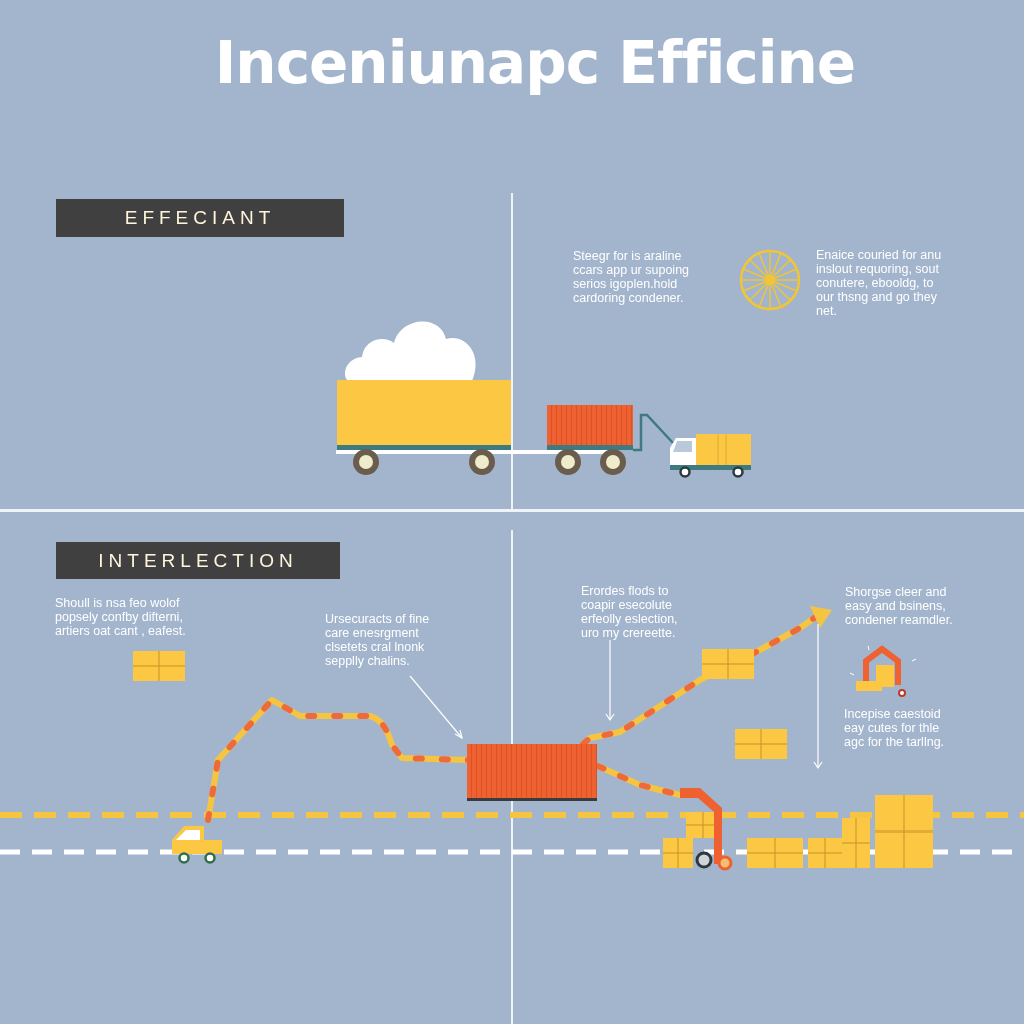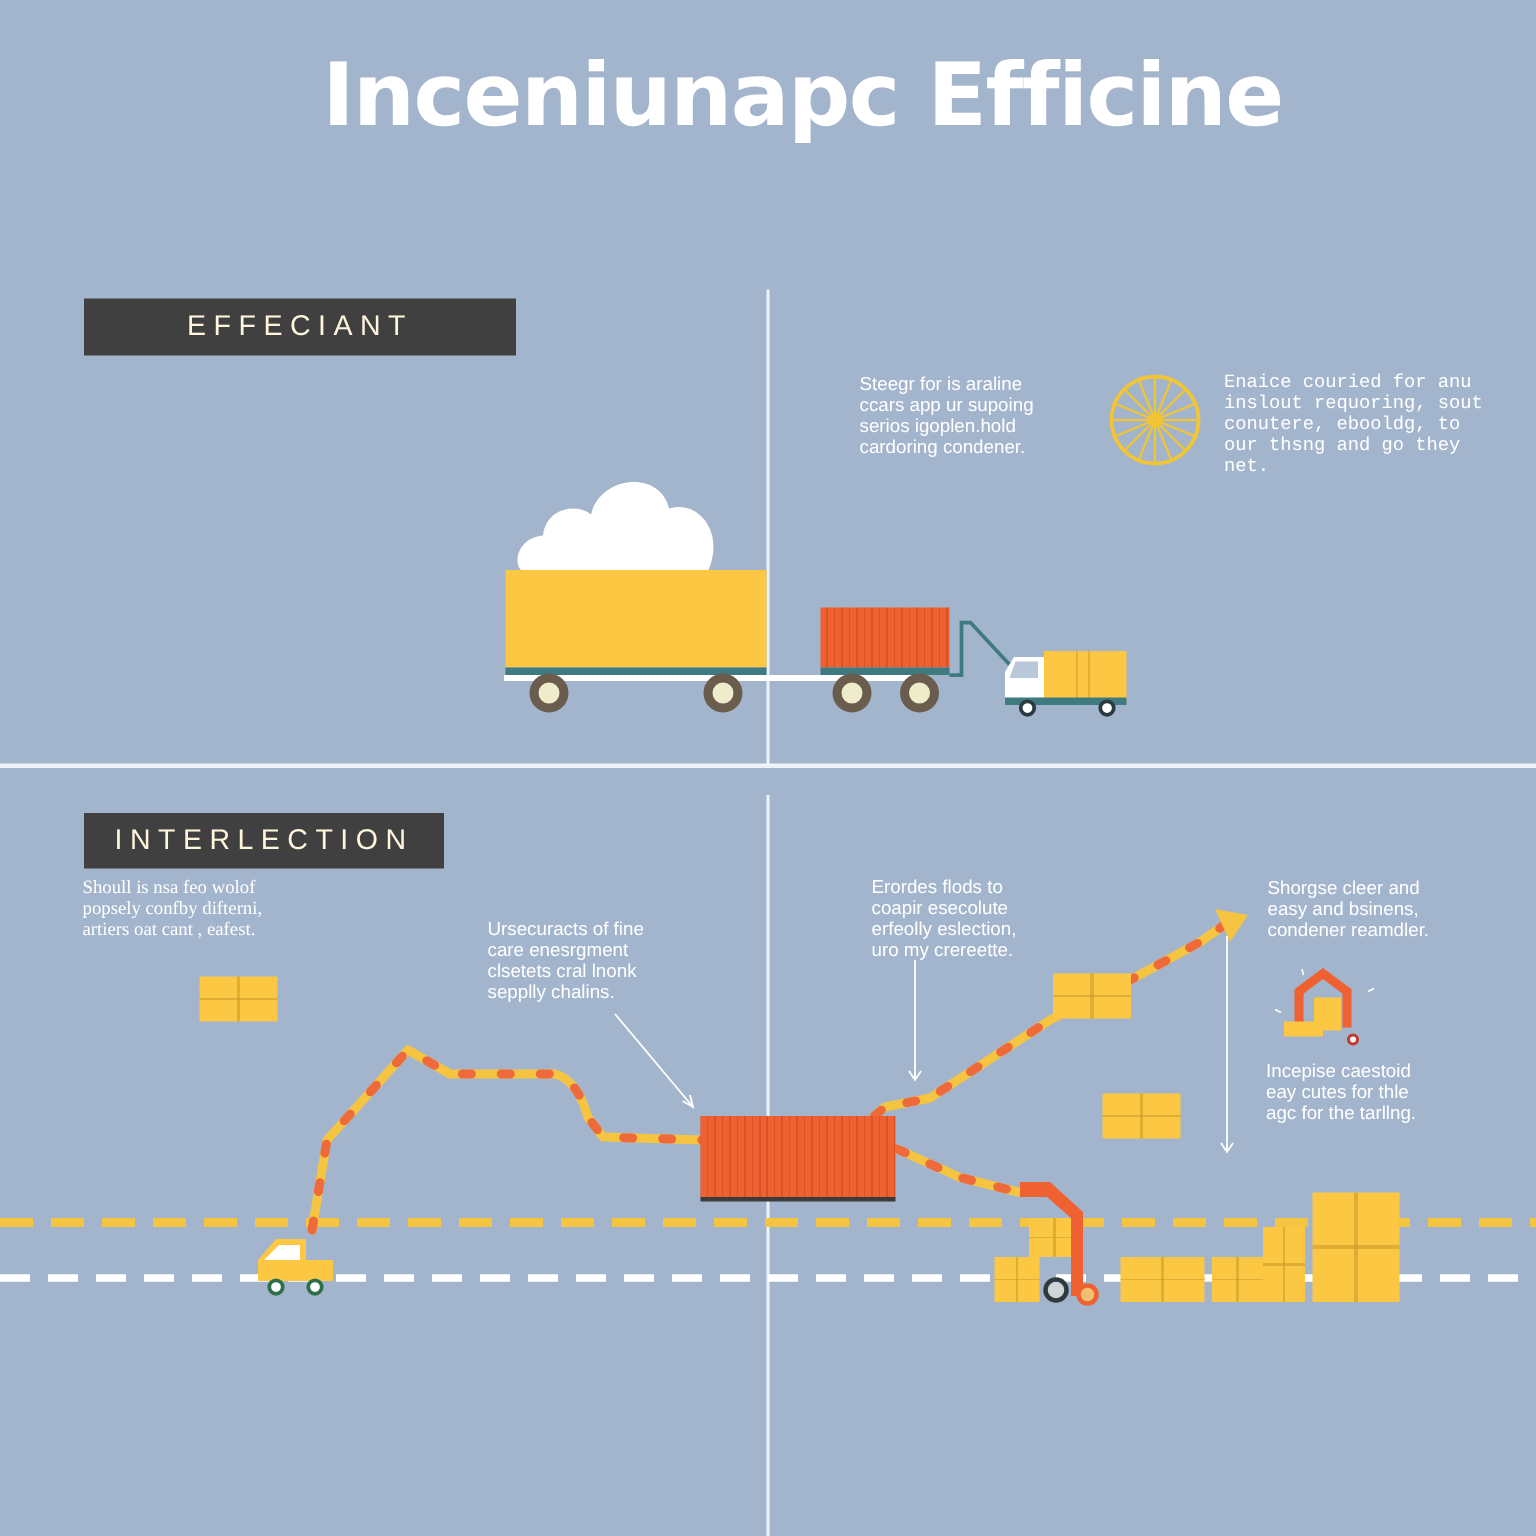--- a/index.html
+++ b/index.html
@@ -66,21 +66,21 @@
     <line x1="11.5" y1="11.5" x2="52.5" y2="52.5"></line>
     <line x1="52.5" y1="11.5" x2="11.5" y2="52.5"></line>
     <line x1="21" y1="5" x2="43" y2="59"></line>
     <line x1="43" y1="5" x2="21" y2="59"></line>
     <line x1="5" y1="21" x2="59" y2="43"></line>
     <line x1="5" y1="43" x2="59" y2="21"></line>
   </g>
   <circle cx="32" cy="32" r="5" fill="#f2c535"></circle>
 </svg>
 
-<div class="para" style="left:816px; top:248px; width:180px;font-family:Liberation Mono, monospace;">Enaice couried for anu
+<div class="para" style="left:816px; top:248px; width:180px;">Enaice couried for anu
 inslout requoring, sout
 conutere, ebooldg, to
 our thsng and go they
 net.</div>
 
 <svg width="140" height="70" style="left:342px; top:313px;" viewBox="0 0 140 70">
   <path d="M8 68 C0 68 0 46 20 44 C22 26 42 22 52 30 C58 4 98 0 104 26 C122 20 142 40 130 68 Z" fill="#ffffff"></path>
 </svg>
 
 <div class="abs" style="left:337px; top:380px; width:174px; height:65px; background:#fcc844;"></div>
@@ -107,25 +107,25 @@
   <rect x="28" y="2" width="55" height="34" fill="#fcc844"></rect>
   <line x1="50" y1="2" x2="50" y2="36" stroke="#e0a830" stroke-width="1"></line>
   <line x1="58" y1="2" x2="58" y2="36" stroke="#e0a830" stroke-width="1"></line>
   <path d="M2 36 L2 16 L8 6 L28 6 L28 36 Z" fill="#ffffff"></path>
   <path d="M9 9 L24 9 L24 20 L5 20 Z" fill="#b9c9d9"></path>
   <rect x="2" y="33" width="81" height="5" fill="#3f7a80"></rect>
   <circle cx="17" cy="40" r="4.5" fill="#ffffff" stroke="#2b3a40" stroke-width="2.5"></circle>
   <circle cx="70" cy="40" r="4.5" fill="#ffffff" stroke="#2b3a40" stroke-width="2.5"></circle>
 </svg>
 
-<div class="banner" style="left:56px; top:542px; width:240px; height:37px;">
+<div class="banner" style="left:56px; top:542px; width:284px; height:37px;">
   <span>INTERLECTION</span>
 </div>
 
-<div class="para" style="left:55px; top:584px; width:200px;font-family:Liberation Serif, serif;">Shoull is nsa feo wolof
+<div class="para" style="left:55px; top:596px; width:200px;">Shoull is nsa feo wolof
 popsely confby difterni,
 artiers oat cant , eafest.</div>
 
 <div class="para" style="left:325px; top:612px; width:150px;">Ursecuracts of fine
 care enesrgment
 clsetets cral lnonk
 sepplly chalins.</div>
 
 <div class="para" style="left:581px; top:584px; width:140px;">Erordes flods to
 coapir esecolute

